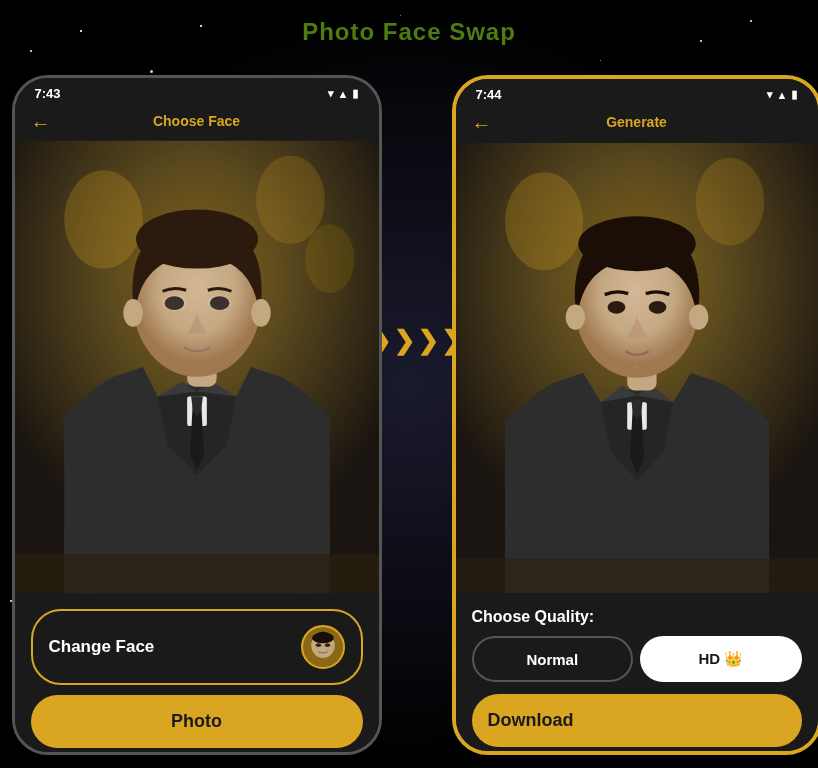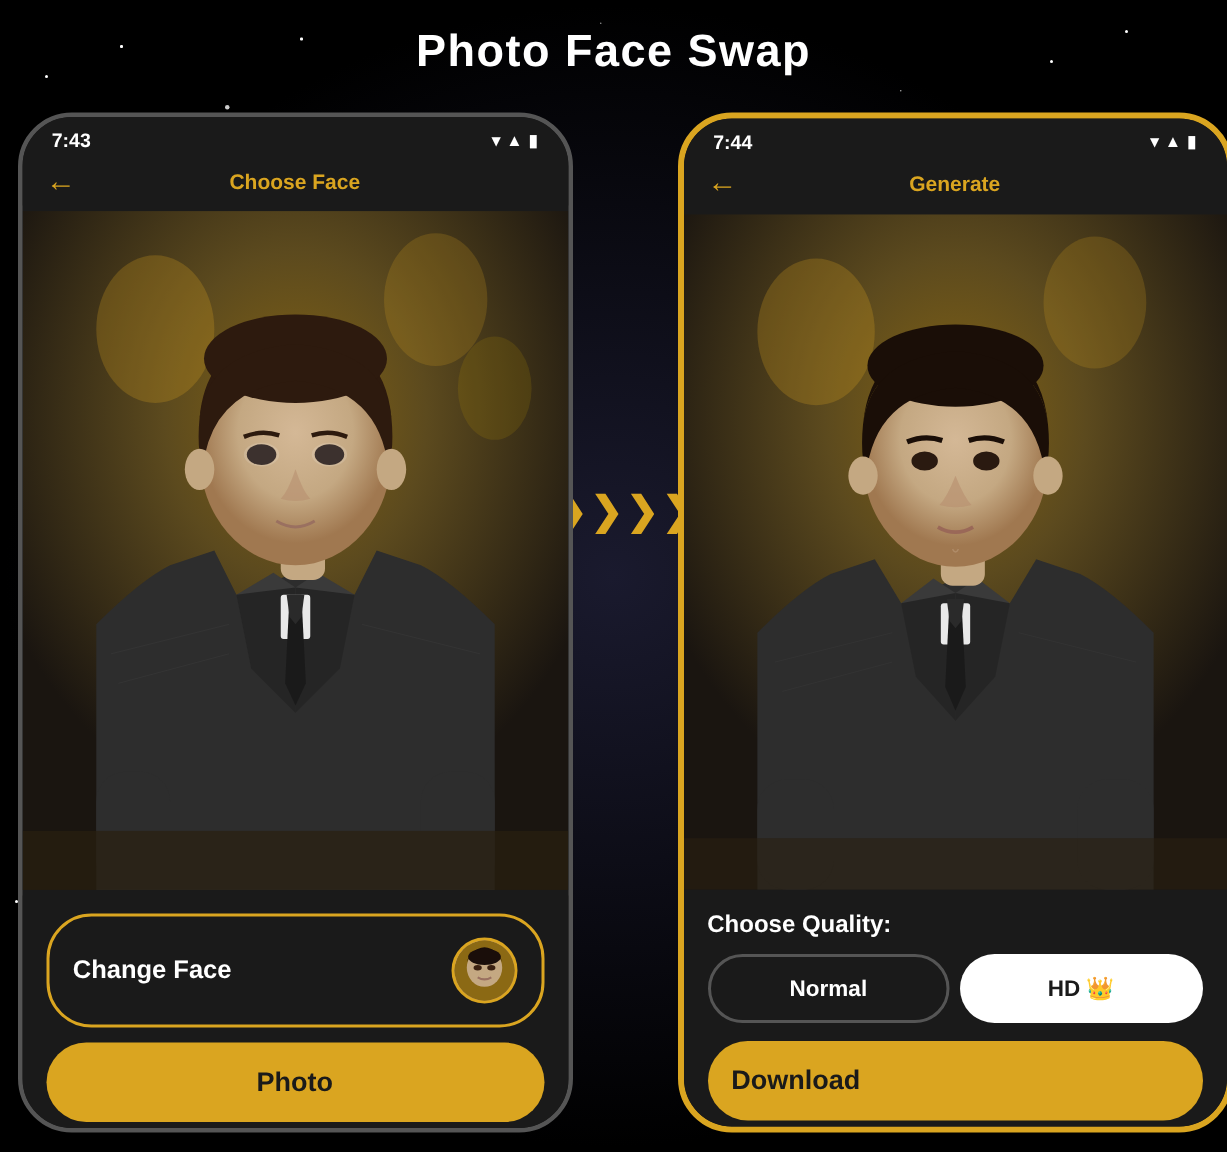--- a/index.html
+++ b/index.html
@@ -268,21 +268,21 @@
   <div class="star" style="left:750px;top:20px;width:2px;height:2px;"></div>
   <div class="star" style="left:20px;top:400px;width:1.5px;height:1.5px;"></div>
   <div class="star" style="left:10px;top:600px;width:2px;height:2px;"></div>
   <div class="star" style="left:800px;top:500px;width:1.5px;height:1.5px;"></div>
   <div class="star" style="left:810px;top:300px;width:2px;height:2px;"></div>
   <div class="star" style="left:400px;top:15px;width:1px;height:1px;opacity:0.6;"></div>
   <div class="star" style="left:200px;top:25px;width:1.5px;height:1.5px;"></div>
   <div class="star" style="left:600px;top:60px;width:1px;height:1px;opacity:0.7;"></div>
 </div>
 
-<h1 class="page-title" style="z-index:10;position:absolute;top:18px;left:0;right:0;text-align:center;color:#ffffff;font-size:30px;font-weight:900;">Photo Face Swap</h1>
+<h1 class="page-title" style="z-index:10;position:absolute;top:18px;left:0;right:0;text-align:center;color:#4d7c0f;font-size:24px;font-weight:900;">Photo Face Swap</h1>
 
 <div class="phones-container" style="z-index:5;padding-left:35px;">
 
   <div class="phone phone-left">
 
     <div class="status-bar">
       <span>7:43</span>
       <div class="status-icons">
         <span>▾</span>
         <span>▲</span>

